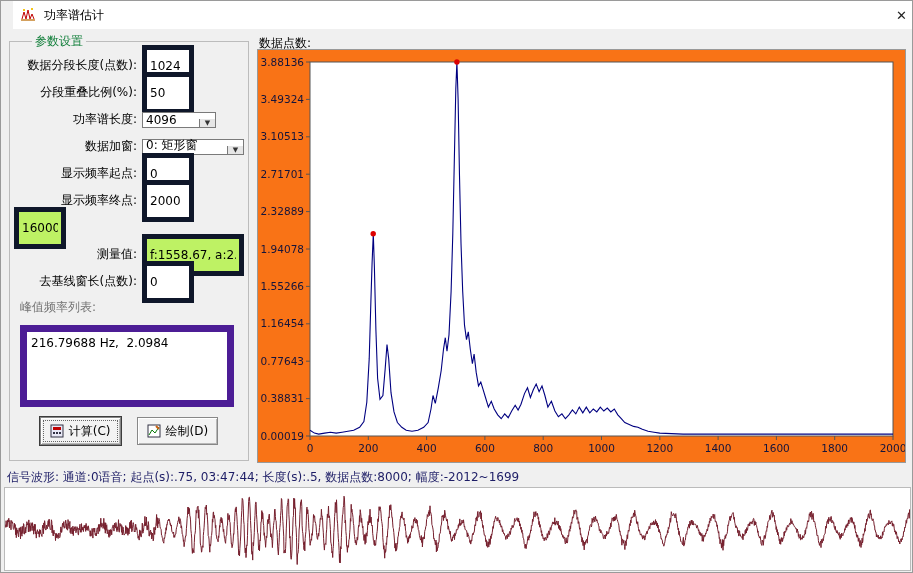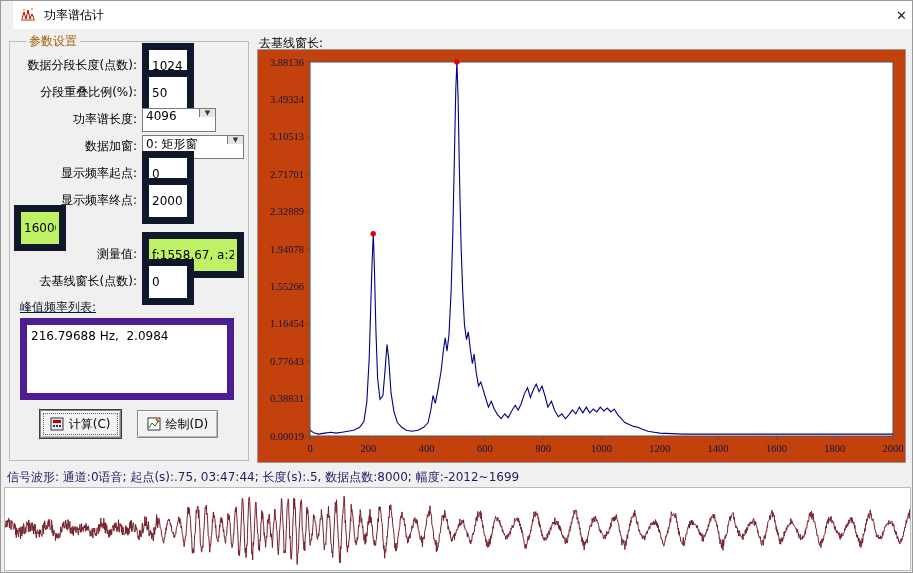--- a/index.html
+++ b/index.html
@@ -3,37 +3,37 @@
 <meta charset="utf-8">
 <style>
   *{margin:0;padding:0;box-sizing:border-box;}
   body{font-family:"DejaVu Sans","Liberation Sans",sans-serif;font-size:12px;background:#d8d8d8;}
   .window{position:relative;width:913px;height:573px;background:#f0f0f0;border:1px solid #9a9a9a;overflow:hidden;}
   .titlebar{position:absolute;top:0;left:12px;width:100%;height:28px;background:#ffffff;display:flex;align-items:center;}
   .app-icon{margin-left:7px;width:16px;height:16px;flex:0 0 auto;}
   .title-text{margin-left:8px;font-size:12px;color:#000;}
   .close-btn{margin-left:auto;width:45px;height:28px;display:flex;align-items:center;justify-content:center;font-size:13px;color:#222;cursor:pointer;}
   fieldset.params{position:absolute;left:8px;top:32px;width:238px;height:428px;border:1px solid #bcbcbc;padding:2px 4px 4px 4px;background:#f0f0f0;}
-  legend{font-size:12px;padding:0 3px;margin-left:12px;color:#a16207;}
+  legend{font-size:12px;padding:0 3px;margin-left:18px;color:#15803d;}
   .row{display:flex;align-items:center;height:27px;}
   .lbl{width:128px;text-align:right;padding-right:5px;color:#000;white-space:nowrap;}
-  .txt{height:16px;border:7px solid #0f172a;font:12px "DejaVu Sans","Liberation Sans",sans-serif;padding:16px 3px;background:#fff;}
+  .txt{height:16px;border:5px solid #0f172a;font:12px "DejaVu Sans","Liberation Sans",sans-serif;padding:16px 3px;background:#fff;}
   .w50{width:52px}.w74{width:74px}.w102{width:102px}
   .green{background:#bef264;}
-  .combo{height:24px;border:1px solid #7a7a7a;background:#fff;display:flex;align-items:flex-start;}
+  .combo{height:16px;border:1px solid #7a7a7a;background:#fff;display:flex;align-items:flex-end;}
   .combo .val{flex:1;padding-left:3px;display:flex;align-items:center;}
   .combo .arrow{width:16px;background:#e6e6e6;border-left:1px solid #7a7a7a;display:flex;align-items:center;justify-content:center;font-size:7px;color:#333;}
-  .peak-label{margin:4px 0 2px 6px;color:#0f172a;text-decoration:underline;}
+  .peak-label{margin:4px 0 9px 6px;color:#737373;}
   .listbox{margin-left:6px;width:214px;height:82px;border:7px solid #4c1d95;background:#fff;padding:2px 4px;overflow:hidden;}
   .listbox div{height:18px;line-height:18px;white-space:pre;}
   .btn-row{display:flex;justify-content:center;gap:16px;margin-top:10px;}
   button{display:flex;align-items:center;gap:5px;height:28px;padding:0 9px;background:#f3f3f3;border:1px solid #878787;box-shadow:inset 1px 1px 0 #fff, inset -1px -1px 0 #b8b8b8;font:12px "DejaVu Sans","Liberation Sans",sans-serif;cursor:pointer;color:#000;}
   button.default{box-shadow:0 0 0 1px #3c3c3c, inset 1px 1px 0 #fff, inset -1px -1px 0 #b8b8b8;outline:1px dotted #666;outline-offset:-4px;}
   .chart-title{position:absolute;left:258px;top:34px;color:#000;}
-  .chart-box{position:absolute;left:256px;top:48px;width:649px;height:414px;background:#c2410c;border:1px solid #999;font-family:Liberation Serif, serif;}
+  .chart-box{position:absolute;left:256px;top:48px;width:649px;height:414px;background:#f97316;border:1px solid #999;}
   .status-line{position:absolute;left:6px;top:468px;color:#1d1d66;white-space:nowrap;}
   .wave-box{position:absolute;left:3px;top:486px;width:907px;height:84px;background:#fff;border:1px solid #bbb;}
   svg{display:block;}
 </style>
 </head>
 <body>
 
 <div class="window">
 
   <div class="titlebar">
@@ -112,21 +112,21 @@
         <svg width="14" height="14">
           <rect x="1" y="1" width="12" height="12" fill="#ffffff" stroke="#334"></rect>
           <polyline points="2,11 5,6 8,9 12,3" stroke="#0a7a0a" fill="none"></polyline>
           <line x1="9" y1="2" x2="12" y2="5" stroke="#c86014" stroke-width="2"></line>
         </svg>
         <span>绘制(D)</span>
       </button>
     </div>
   </fieldset>
 
-  <div class="chart-title">去基线窗长:</div>
+  <div class="chart-title">数据点数:</div>
   <div class="chart-box">
     <svg id="spectrum-svg" width="647" height="412">
         <rect x="52" y="12" width="583" height="374" fill="#ffffff" stroke="#555" stroke-width="1"></rect>
         <line x1="48" y1="12" x2="52" y2="12" stroke="#555" stroke-width="1"></line>
         <text x="46" y="15.5" text-anchor="end" font-size="10.5" fill="#14143c">3.88136</text>
         <line x1="48" y1="49.4" x2="52" y2="49.4" stroke="#555" stroke-width="1"></line>
         <text x="46" y="52.9" text-anchor="end" font-size="10.5" fill="#14143c">3.49324</text>
         <line x1="48" y1="86.8" x2="52" y2="86.8" stroke="#555" stroke-width="1"></line>
         <text x="46" y="90.3" text-anchor="end" font-size="10.5" fill="#14143c">3.10513</text>
         <line x1="48" y1="124.2" x2="52" y2="124.2" stroke="#555" stroke-width="1"></line>

